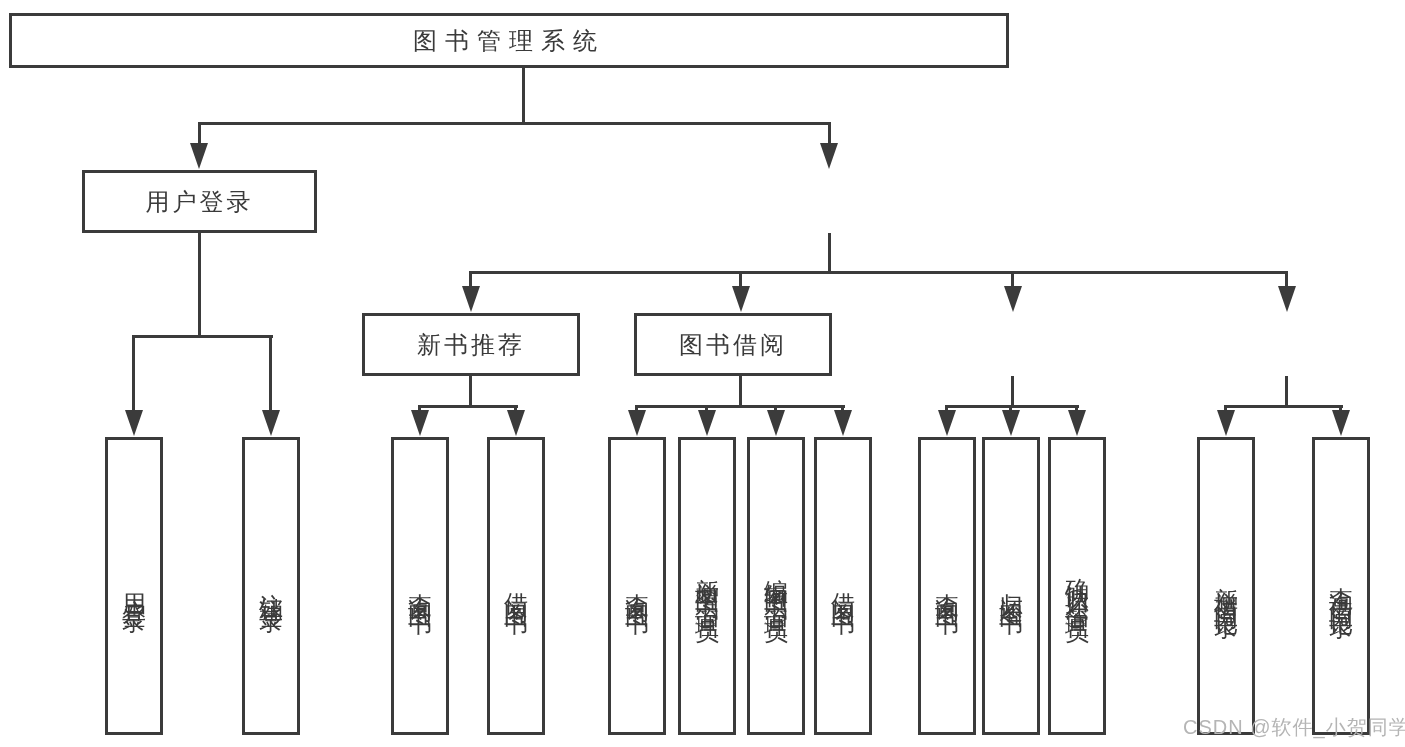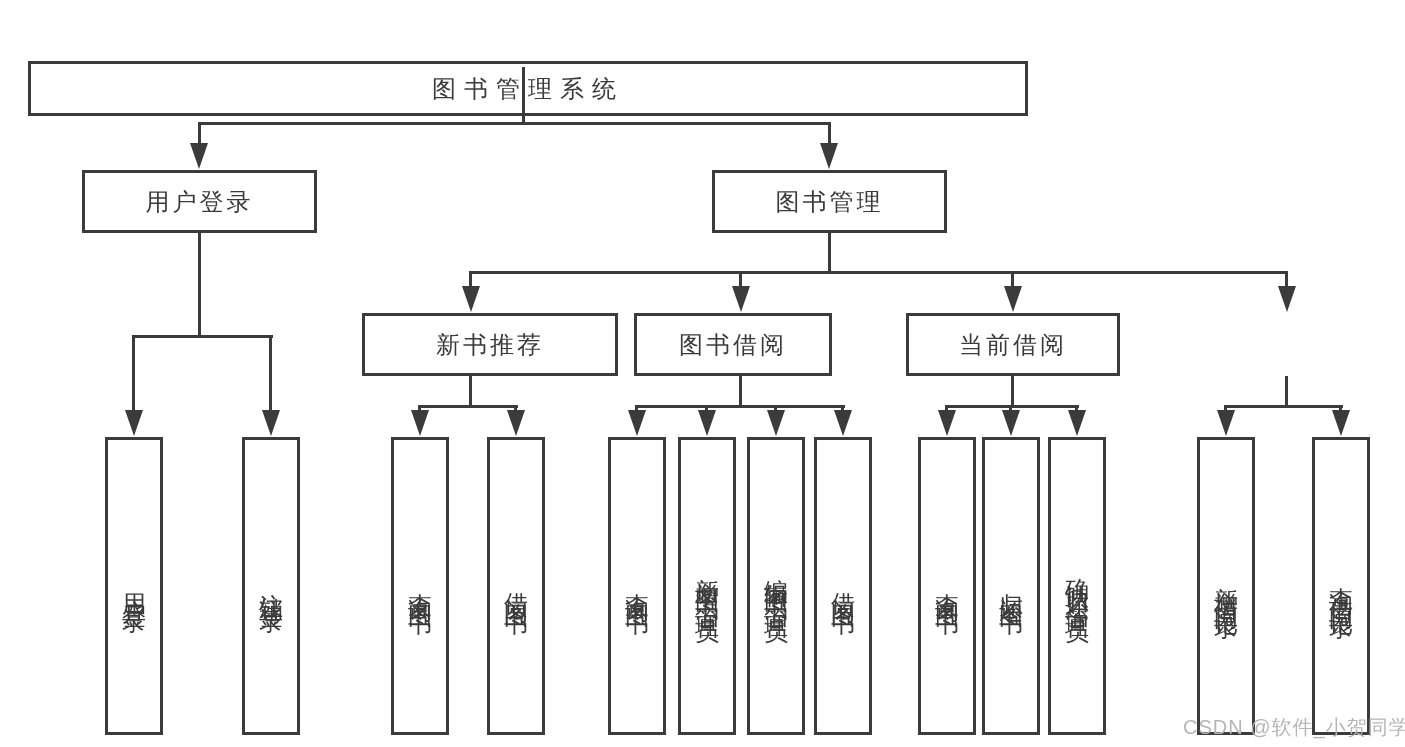--- a/index.html
+++ b/index.html
@@ -26,28 +26,26 @@
   .watermark{
     position:absolute;left:1183px;top:714px;font-size:20px;color:#b5b5b5;
     white-space:nowrap;z-index:5;letter-spacing:1px;
   }
 </style>
 </head>
 <body>
 
 <div id="canvas">
 
-  <div class="box hbox title" style="left:28px;top:13px;width:1000px;height:55px;margin-top:48px;">图书管理系统</div>
+  <div class="box hbox title" style="left:9px;top:13px;width:1000px;height:55px;">图书管理系统</div>
 
   <div class="box hbox" style="left:82px;top:170px;width:235px;height:63px;">用户登录</div>
-  <div class="box hbox" style="left:712px;top:170px;width:235px;height:63px;">图书管理</div>
 
-  <div class="box hbox" style="left:362px;top:313px;width:256px;height:63px;">新书推荐</div>
+  <div class="box hbox" style="left:362px;top:313px;width:218px;height:63px;">新书推荐</div>
   <div class="box hbox" style="left:634px;top:313px;width:198px;height:63px;">图书借阅</div>
-  <div class="box hbox" style="left:906px;top:313px;width:214px;height:63px;">当前借阅</div>
 
   <div class="box vbox" style="left:105px;top:437px;width:58px;height:298px;">用户登录</div>
   <div class="box vbox" style="left:242px;top:437px;width:58px;height:298px;">注销登录</div>
 
   <div class="box vbox" style="left:391px;top:437px;width:58px;height:298px;">查询图书</div>
   <div class="box vbox" style="left:487px;top:437px;width:58px;height:298px;">借阅图书</div>
 
   <div class="box vbox" style="left:608px;top:437px;width:58px;height:298px;">查询图书</div>
   <div class="box vbox" style="left:678px;top:437px;width:58px;height:298px;">新增图书（管理员）</div>
   <div class="box vbox" style="left:747px;top:437px;width:58px;height:298px;">编辑图书（管理员）</div>

